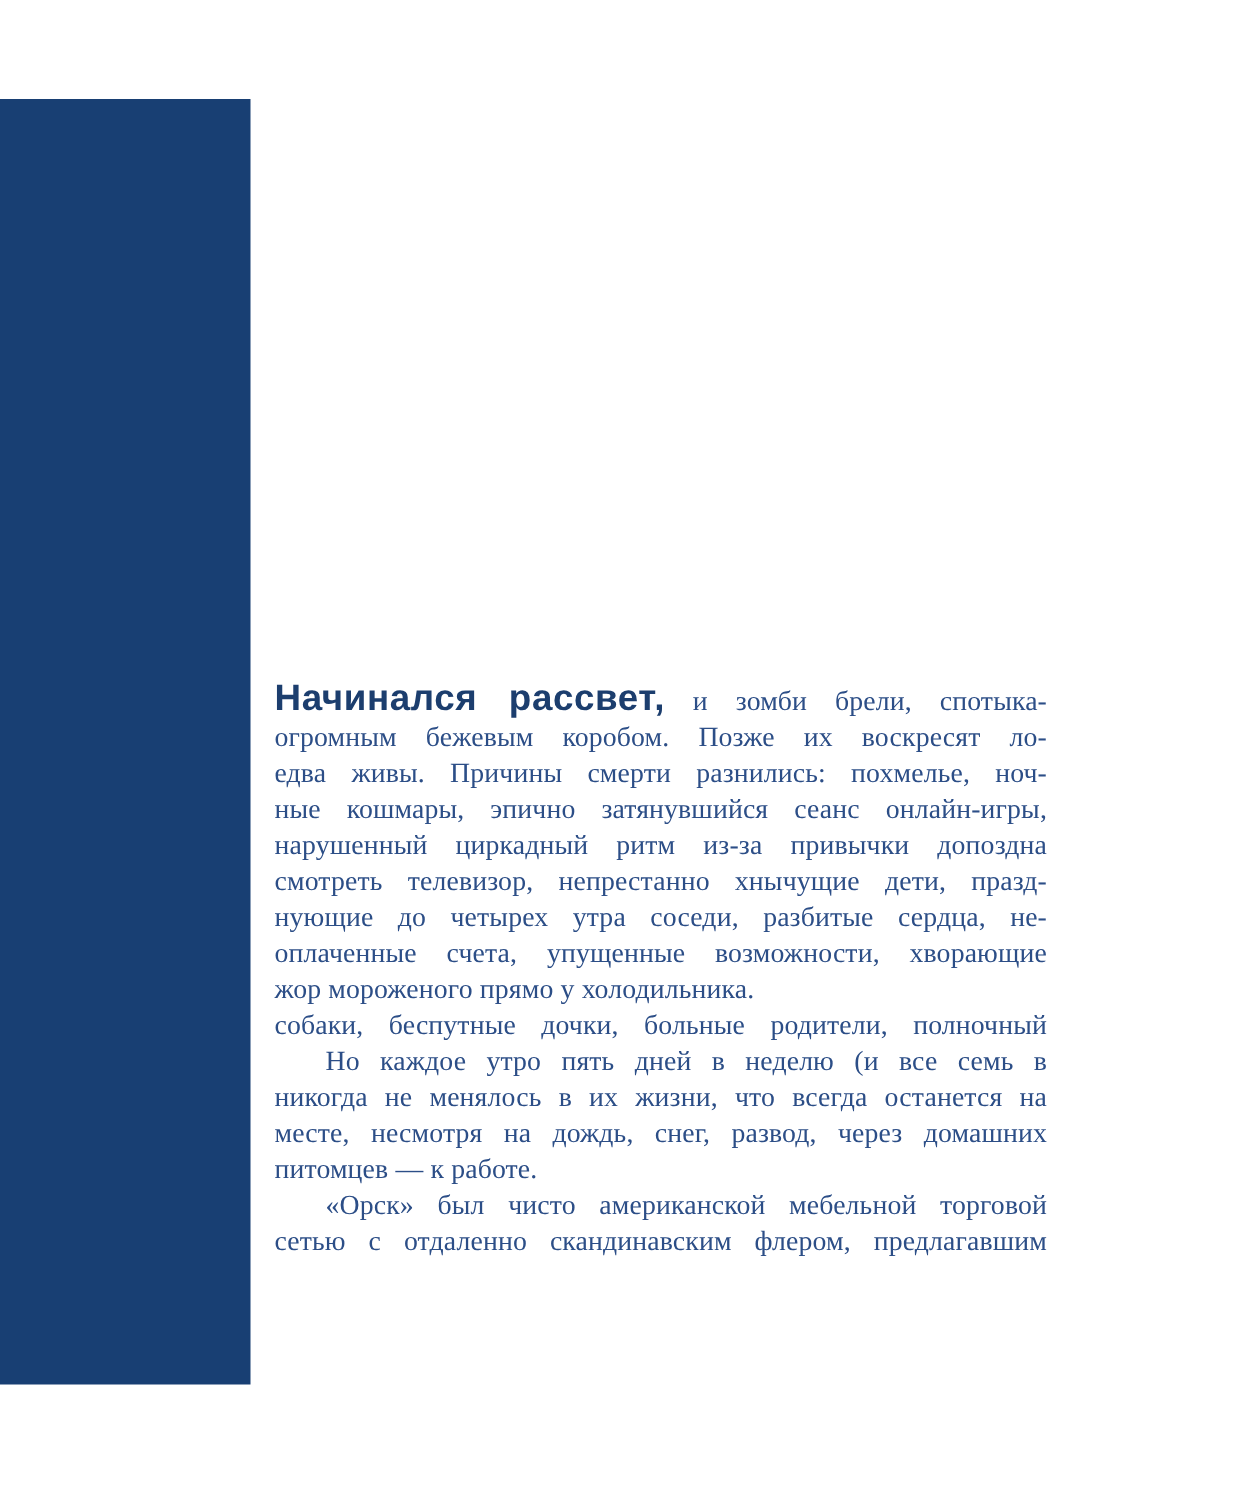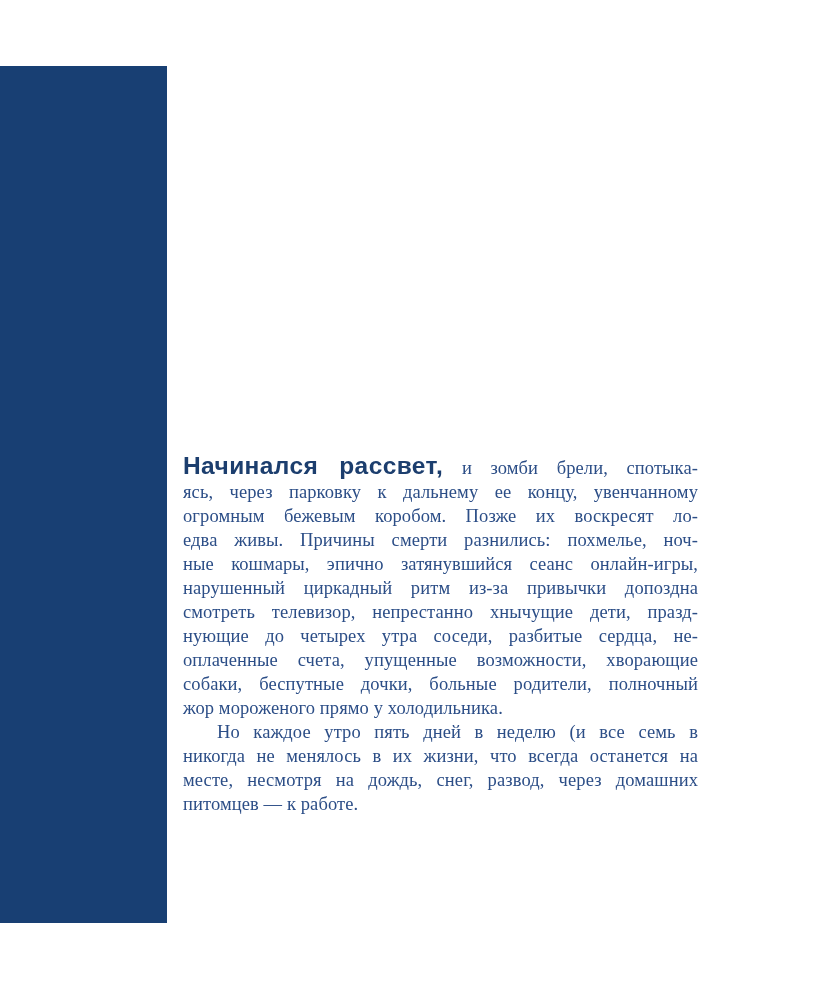--- a/index.html
+++ b/index.html
@@ -55,34 +55,37 @@
 <body>
 
 <div class="page">
 
   <div class="accent-bar"></div>
 
   <div class="text-block">
 
     <div class="para">
       <div class="line"><span class="lead">Начинался рассвет,</span><span> и зомби брели, спотыка-</span></div>
-      <div class="line">ясь, через парковку к дальнему ее концу, увенчанному</div>
       <div class="line">огромным бежевым коробом. Позже их воскресят ло-</div>
       <div class="line">едва живы. Причины смерти разнились: похмелье, ноч-</div>
       <div class="line">ные кошмары, эпично затянувшийся сеанс онлайн-игры,</div>
       <div class="line">нарушенный циркадный ритм из-за привычки допоздна</div>
       <div class="line">смотреть телевизор, непрестанно хнычущие дети, празд-</div>
       <div class="line">нующие до четырех утра соседи, разбитые сердца, не-</div>
       <div class="line">оплаченные счета, упущенные возможности, хворающие</div>
+      <div class="line end">жор мороженого прямо у холодильника.</div>
       <div class="line">собаки, беспутные дочки, больные родители, полночный</div>
-      <div class="line end">жор мороженого прямо у холодильника.</div>
     </div>
 
     <div class="para">
       <div class="line first">Но каждое утро пять дней в неделю (и все семь в</div>
       <div class="line">никогда не менялось в их жизни, что всегда останется на</div>
       <div class="line">месте, несмотря на дождь, снег, развод, через домашних</div>
       <div class="line end">питомцев — к работе.</div>
     </div>
 
+    <div class="para">
+      <div class="line first">«Орск» был чисто американской мебельной торговой</div>
+      <div class="line">сетью с отдаленно скандинавским флером, предлагавшим</div>
+    </div>
 
   </div>
 </div>
 
 </body></html>

